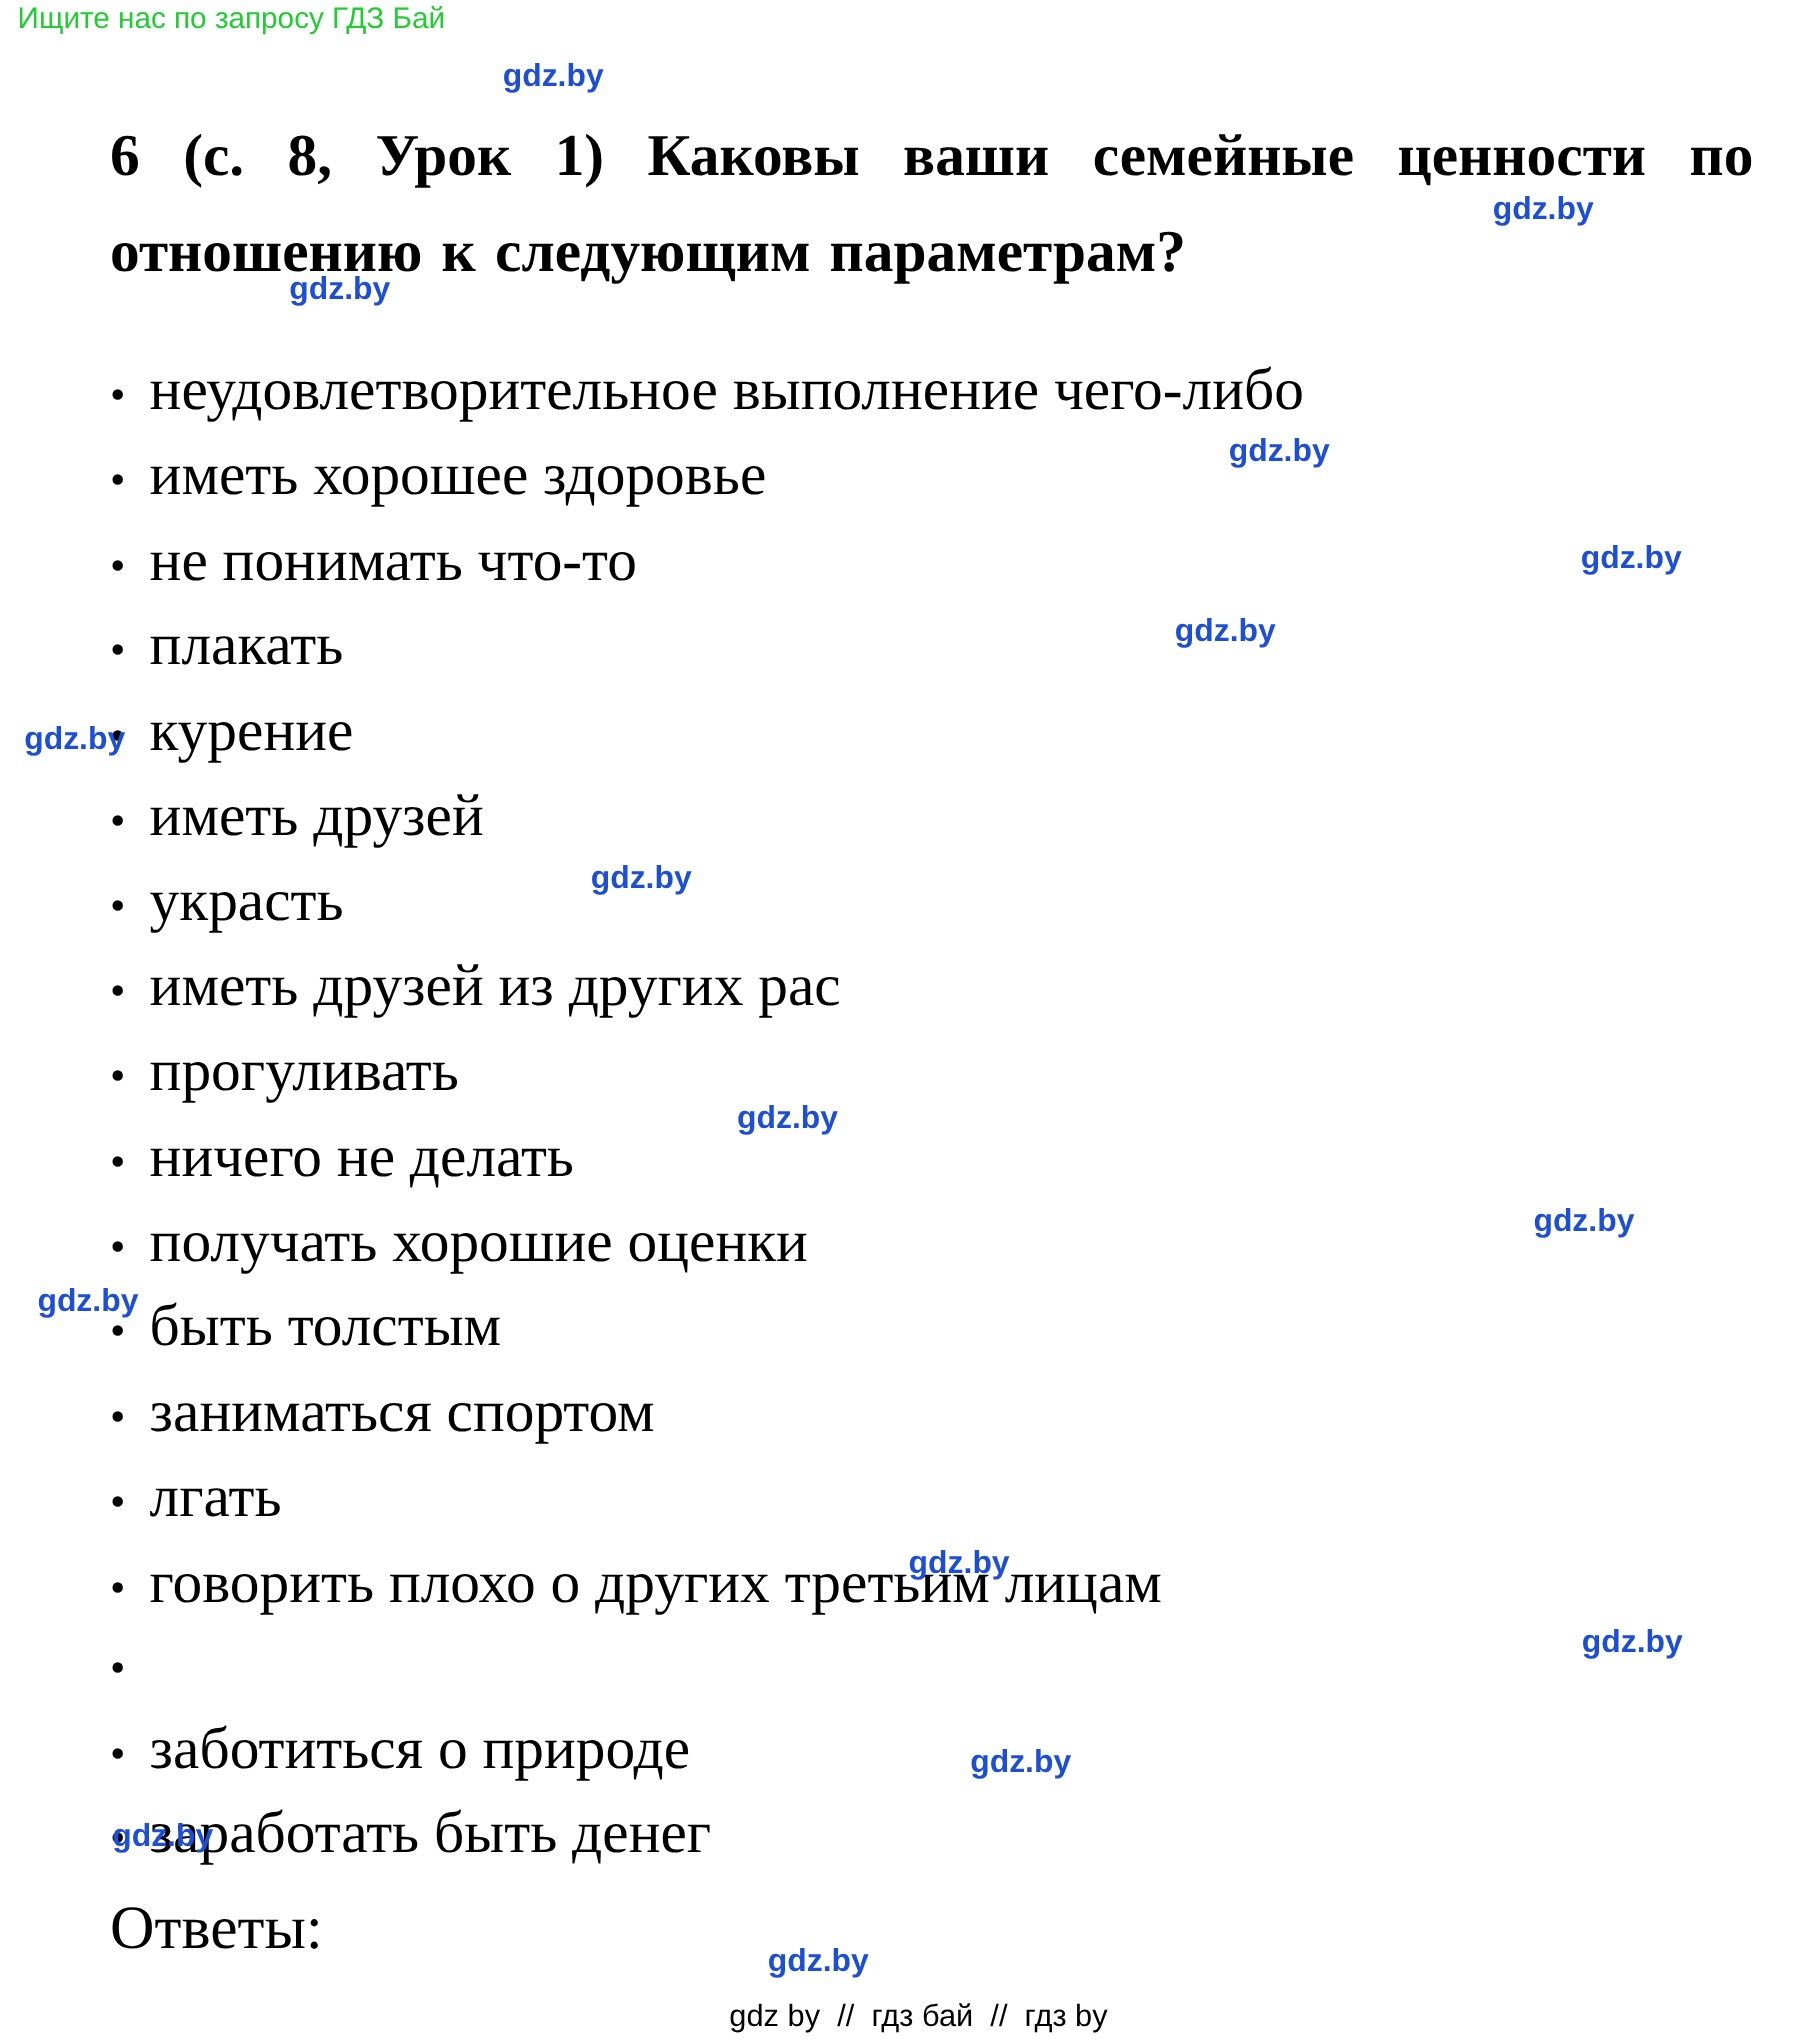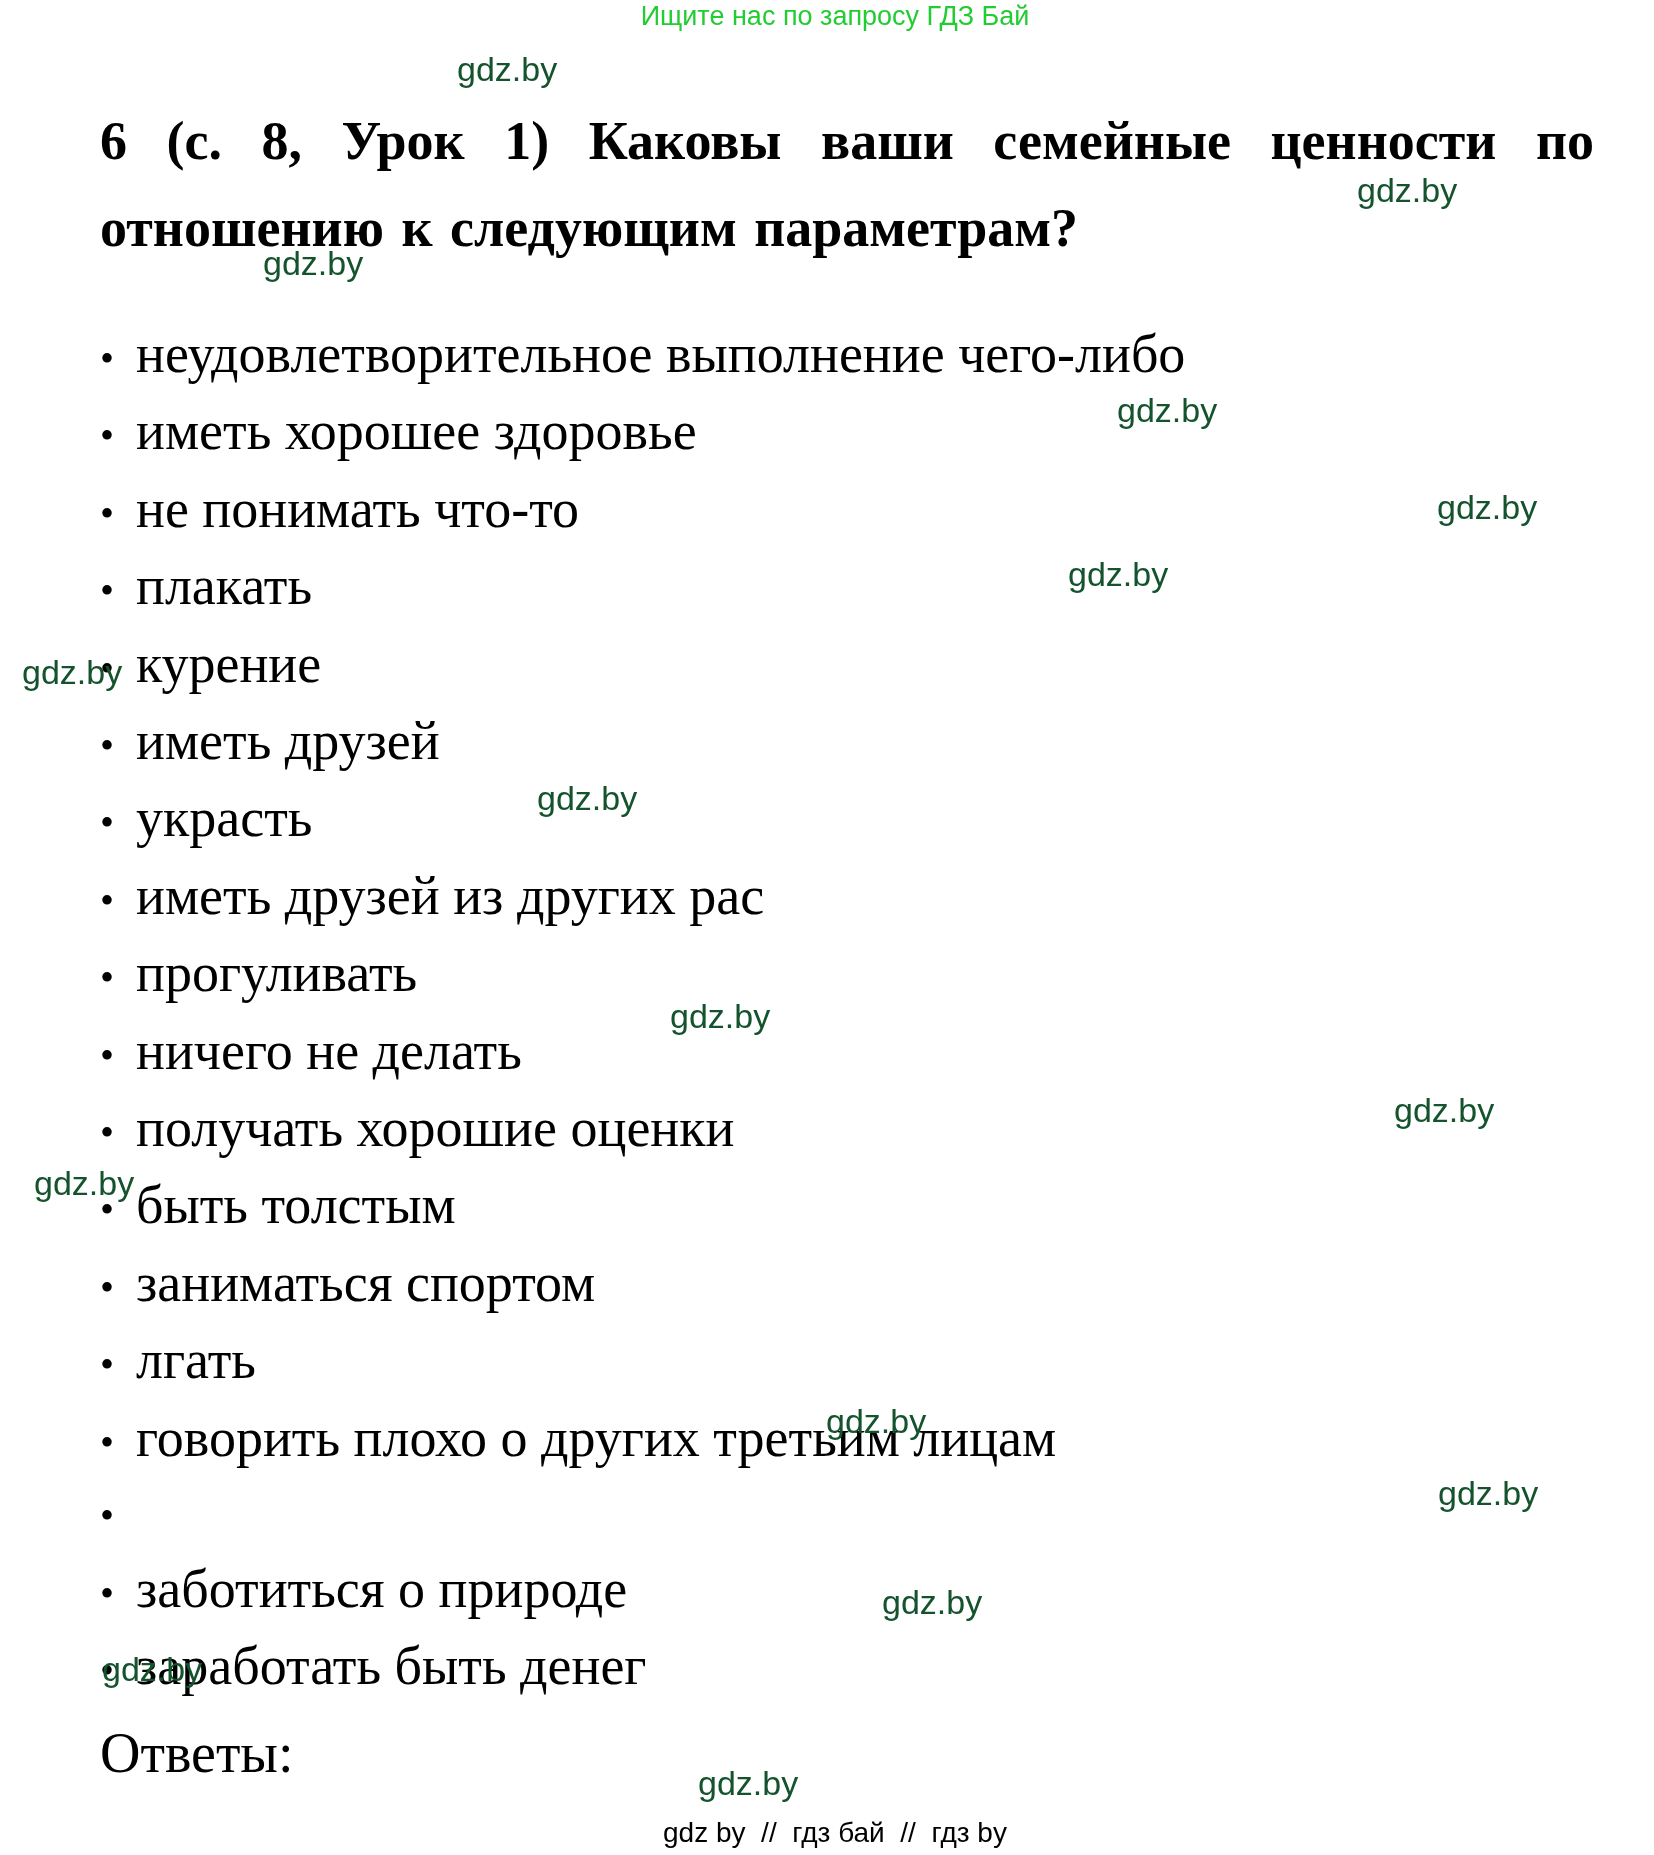--- a/index.html
+++ b/index.html
@@ -12,21 +12,21 @@
       width: 1654px;
       height: 1855px;
       overflow: hidden;
       color: #000000;
     }
     .header-link {
       position: absolute;
       left: 0;
       top: 0;
       width: 1654px;
-      text-align: center;
+      text-align: left;
       font-family: "Liberation Sans", sans-serif;
       font-size: 27px;
       line-height: 32px;
       color: #22cc33;
       text-decoration: none;
       padding-left: 16px;
       box-sizing: border-box;
     }
     .title {
       position: absolute;
@@ -67,24 +67,25 @@
       position: absolute;
       left: 100px;
       top: 1720px;
       font-family: "Liberation Serif", serif;
       font-size: 56px;
       line-height: 66px;
     }
     .watermark {
       position: absolute;
       font-family: "Liberation Sans", sans-serif;
-      font-size: 34px;
+      font-size: 29px;
       line-height: 34px;
-      color: #14532d;
+      color: #1d4ed8;
       white-space: nowrap;
+      font-weight: bold;
     }
     .footer-links {
       position: absolute;
       left: 0;
       top: 1816px;
       width: 1654px;
       text-align: center;
       font-family: "Liberation Sans", sans-serif;
       font-size: 28px;
       line-height: 34px;

